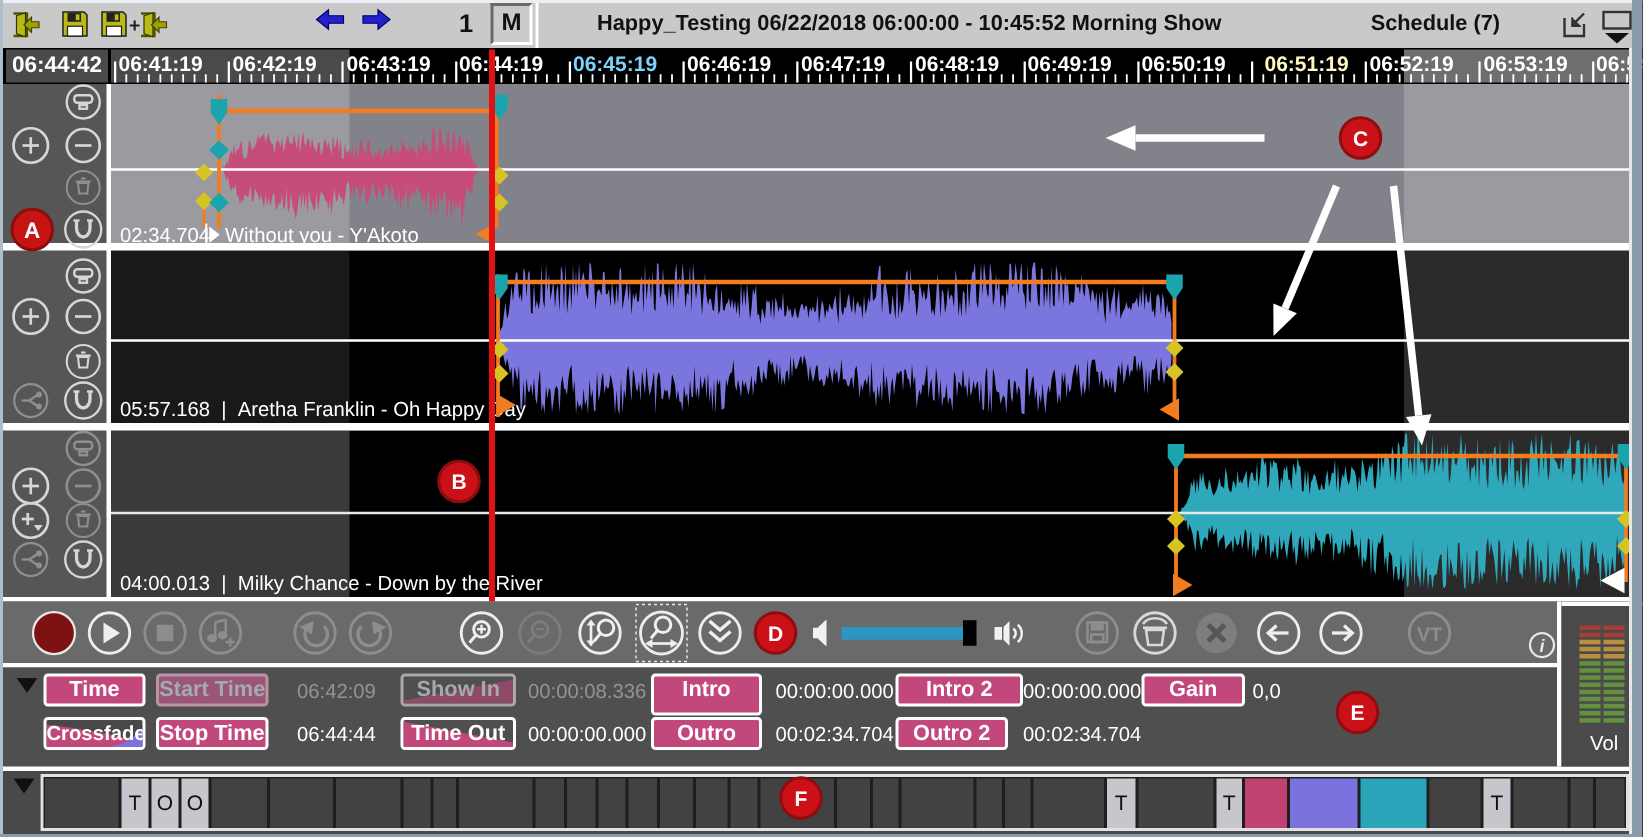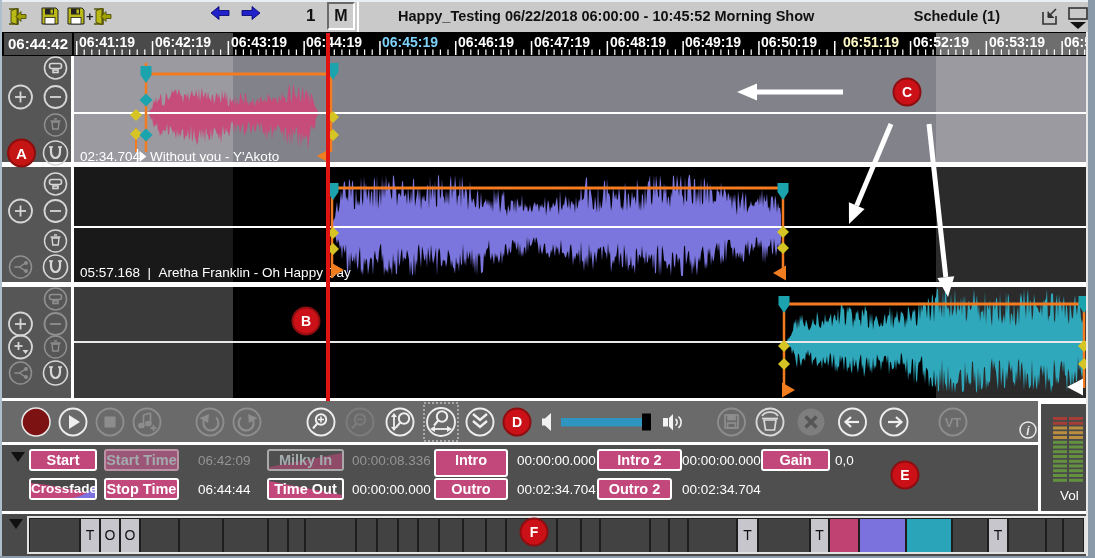--- a/index.html
+++ b/index.html
@@ -7,21 +7,21 @@
 </style></head><body>
 <div id="app">
 
   <div class="abs" style="left:0;top:0;width:1095px;height:558px;background:#57575c;"></div>
 
   <div class="abs" style="left:0;top:0;width:1095px;height:32px;background:#c9c9c9;border-top:2px solid #e9eff5;box-sizing:border-box;"></div>
   <div class="abs" style="left:306px;top:6px;font-size:17px;font-weight:bold;color:#111;">1</div>
   <div class="abs" style="left:327px;top:2px;width:28px;height:28px;background:#cbcbcb;border-top:2px solid #6a6a6a;border-left:2px solid #6a6a6a;border-right:2px solid #fff;border-bottom:2px solid #fff;box-sizing:border-box;text-align:center;font-size:16px;font-weight:bold;color:#111;line-height:24px;">M</div>
   <div class="abs" style="left:357px;top:2px;width:2px;height:30px;background:#fff;"></div>
   <div class="abs" style="left:398px;top:8px;width:382px;text-align:center;font-size:14.5px;font-weight:bold;color:#111;white-space:nowrap;">Happy_Testing 06/22/2018 06:00:00 - 10:45:52 Morning Show</div>
-  <div class="abs" style="left:880px;top:8px;width:120px;text-align:right;font-size:14.5px;font-weight:bold;color:#111;">Schedule (1)</div>
+  <div class="abs" style="left:880px;top:8px;width:120px;text-align:right;font-size:14.5px;font-weight:bold;color:#111;">Schedule (7)</div>
 
   <div class="abs" style="left:0;top:32px;width:1095px;height:24px;background:#000;"></div>
   <div class="abs" style="left:4px;top:33px;width:68px;height:22px;background:#4a4a4a;color:#fff;font-size:15px;font-weight:bold;text-align:center;line-height:22px;">06:44:42</div>
   <div class="abs" style="left:74px;top:33px;width:159px;height:22px;background:#4a4a4a;"></div>
   <div class="abs" style="left:936px;top:33px;width:150px;height:22px;background:#6e6e6e;"></div>
   <div style="position:absolute;left:79px;top:34px;color:#fff;font-size:14px;font-weight:bold;">06:41:19</div>
     <div style="position:absolute;left:155px;top:34px;color:#fff;font-size:14px;font-weight:bold;">06:42:19</div>
     <div style="position:absolute;left:231px;top:34px;color:#fff;font-size:14px;font-weight:bold;">06:43:19</div>
     <div style="position:absolute;left:306px;top:34px;color:#fff;font-size:14px;font-weight:bold;">06:44:19</div>
     <div style="position:absolute;left:382px;top:34px;color:#7dd3fc;font-size:14px;font-weight:bold;">06:45:19</div>
@@ -111,27 +111,28 @@
     <div style="position:absolute;left:989px;top:519px;width:18px;height:33px;background:#c6c6cc;">
       <span style="display:block;text-align:center;line-height:33px;color:#111;font-size:14px;">T</span>
     </div>
     <div style="position:absolute;left:1009px;top:519px;width:36px;height:33px;background:#424242;"></div>
     <div style="position:absolute;left:1047px;top:519px;width:15px;height:33px;background:#424242;"></div>
     <div style="position:absolute;left:1064px;top:519px;width:19px;height:33px;background:#424242;"></div>
 
   <div class="abs" style="left:80px;top:149px;font-size:13.5px;color:#fff;">02:34.704</div>
   <div class="abs" style="left:150px;top:149px;font-size:13.5px;color:#fff;">Without you - Y'Akoto</div>
   <div class="abs" style="left:80px;top:265px;font-size:13.5px;color:#fff;">05:57.168&nbsp; | &nbsp;Aretha Franklin - Oh Happy Day</div>
-
-  <div style="position:absolute;left:29px;top:449px;width:68px;height:22px;box-sizing:border-box;border-radius:3px;text-align:center;font-weight:bold;font-size:14.5px;line-height:18px;white-space:nowrap;overflow:hidden;background:#c2477b;border:2px solid #fff;color:#fff;">Start</div>
+  <div class="abs" style="left:80px;top:381px;font-size:13.5px;color:#fff;">04:00.013&nbsp; | &nbsp;Milky Chance - Down by the River</div>
+
+  <div style="position:absolute;left:29px;top:449px;width:68px;height:22px;box-sizing:border-box;border-radius:3px;text-align:center;font-weight:bold;font-size:14.5px;line-height:18px;white-space:nowrap;overflow:hidden;background:#c2477b;border:2px solid #fff;color:#fff;">Time</div>
     <div style="position:absolute;left:104px;top:449px;width:75px;height:22px;box-sizing:border-box;border-radius:3px;text-align:center;font-weight:bold;font-size:14.5px;line-height:18px;white-space:nowrap;overflow:hidden;background:#9b5677;border:2px solid #ba93a5;color:#a3abad;">Start Time</div>
     <div style="position:absolute;left:198px;top:453px;font-size:13.5px;color:#949494;">06:42:09</div>
     <div style="position:absolute;left:267px;top:449px;width:77px;height:22px;box-sizing:border-box;border-radius:3px;text-align:center;font-weight:bold;font-size:14.5px;line-height:18px;white-space:nowrap;overflow:hidden;background:#4f4f4f;border:2px solid #a9a9a9;color:#a3abad;"><svg width="73" height="18" style="position:absolute;left:0;top:0;">
         <path d="M 0,16 L 73,2 L 73,18 L 0,18 Z" fill="#8e4a66"></path>
-      </svg><span style="position:relative;">Milky In</span></div>
+      </svg><span style="position:relative;">Show In</span></div>
     <div style="position:absolute;left:352px;top:453px;font-size:13.5px;color:#949494;">00:00:08.336</div>
     <div style="position:absolute;left:434px;top:449px;width:74px;height:28px;box-sizing:border-box;border-radius:3px;text-align:center;font-weight:bold;font-size:14.5px;line-height:18px;white-space:nowrap;overflow:hidden;background:#c2477b;border:2px solid #fff;color:#fff;">Intro</div>
     <div style="position:absolute;left:517px;top:453px;font-size:13.5px;color:#fff;">00:00:00.000</div>
     <div style="position:absolute;left:597px;top:449px;width:85px;height:22px;box-sizing:border-box;border-radius:3px;text-align:center;font-weight:bold;font-size:14.5px;line-height:18px;white-space:nowrap;overflow:hidden;background:#c2477b;border:2px solid #fff;color:#fff;">Intro 2</div>
     <div style="position:absolute;left:682px;top:453px;font-size:13.5px;color:#fff;">00:00:00.000</div>
     <div style="position:absolute;left:761px;top:449px;width:69px;height:22px;box-sizing:border-box;border-radius:3px;text-align:center;font-weight:bold;font-size:14.5px;line-height:18px;white-space:nowrap;overflow:hidden;background:#c2477b;border:2px solid #fff;color:#fff;">Gain</div>
     <div style="position:absolute;left:835px;top:453px;font-size:13.5px;color:#fff;">0,0</div>
     <div style="position:absolute;left:29px;top:478px;width:68px;height:22px;box-sizing:border-box;border-radius:3px;text-align:center;font-weight:bold;font-size:13.5px;line-height:18px;white-space:nowrap;overflow:hidden;background:#484848;border:2px solid #fff;color:#fff;"><svg width="64" height="18" style="position:absolute;left:0;top:0;">
         <path d="M 0,3 C 18,5 40,9 64,14 L 64,18 L 0,18 Z" fill="#c2477b"></path>
         <path d="M 42,18 C 54,16 60,10 64,5 L 64,18 Z" fill="#7b72dd"></path>

